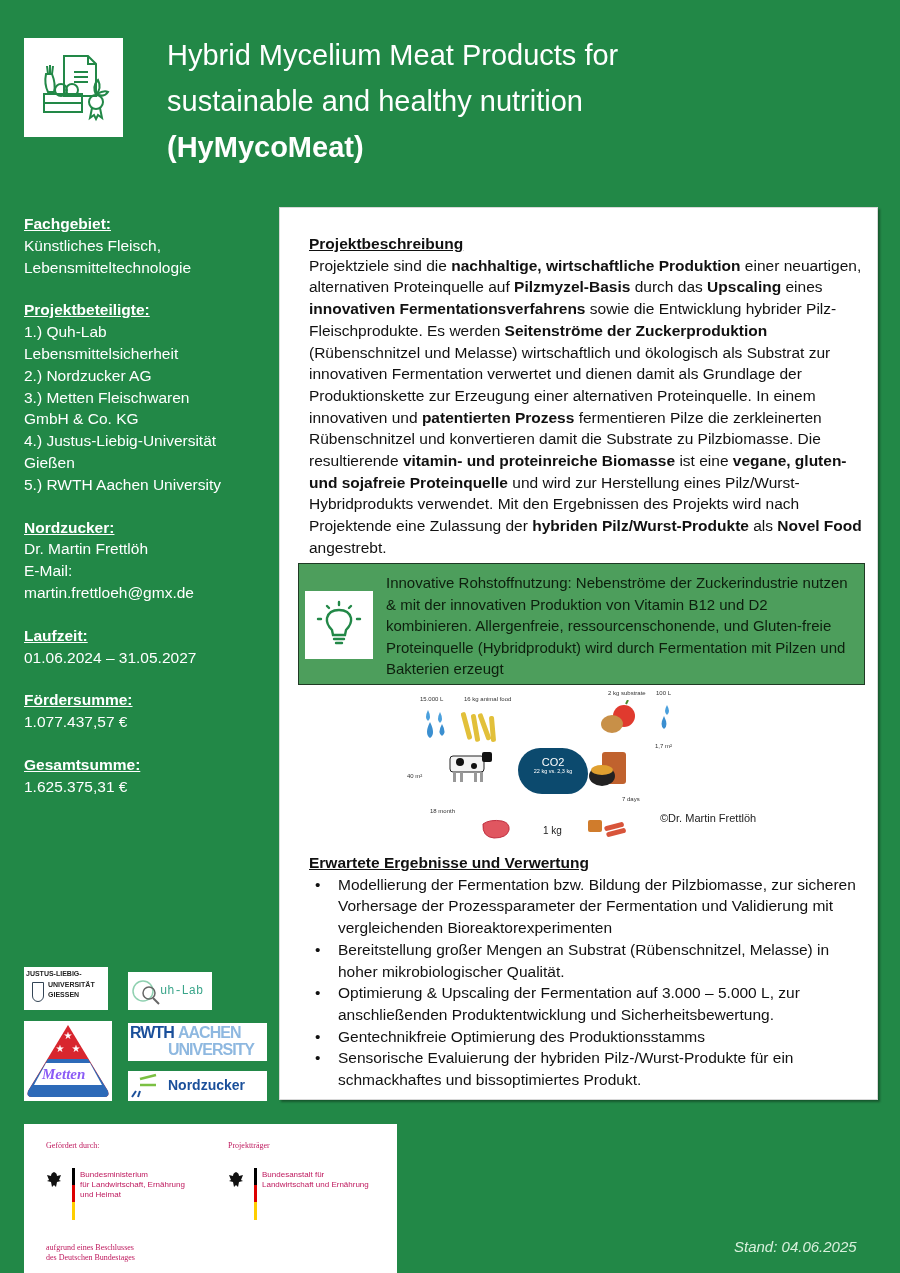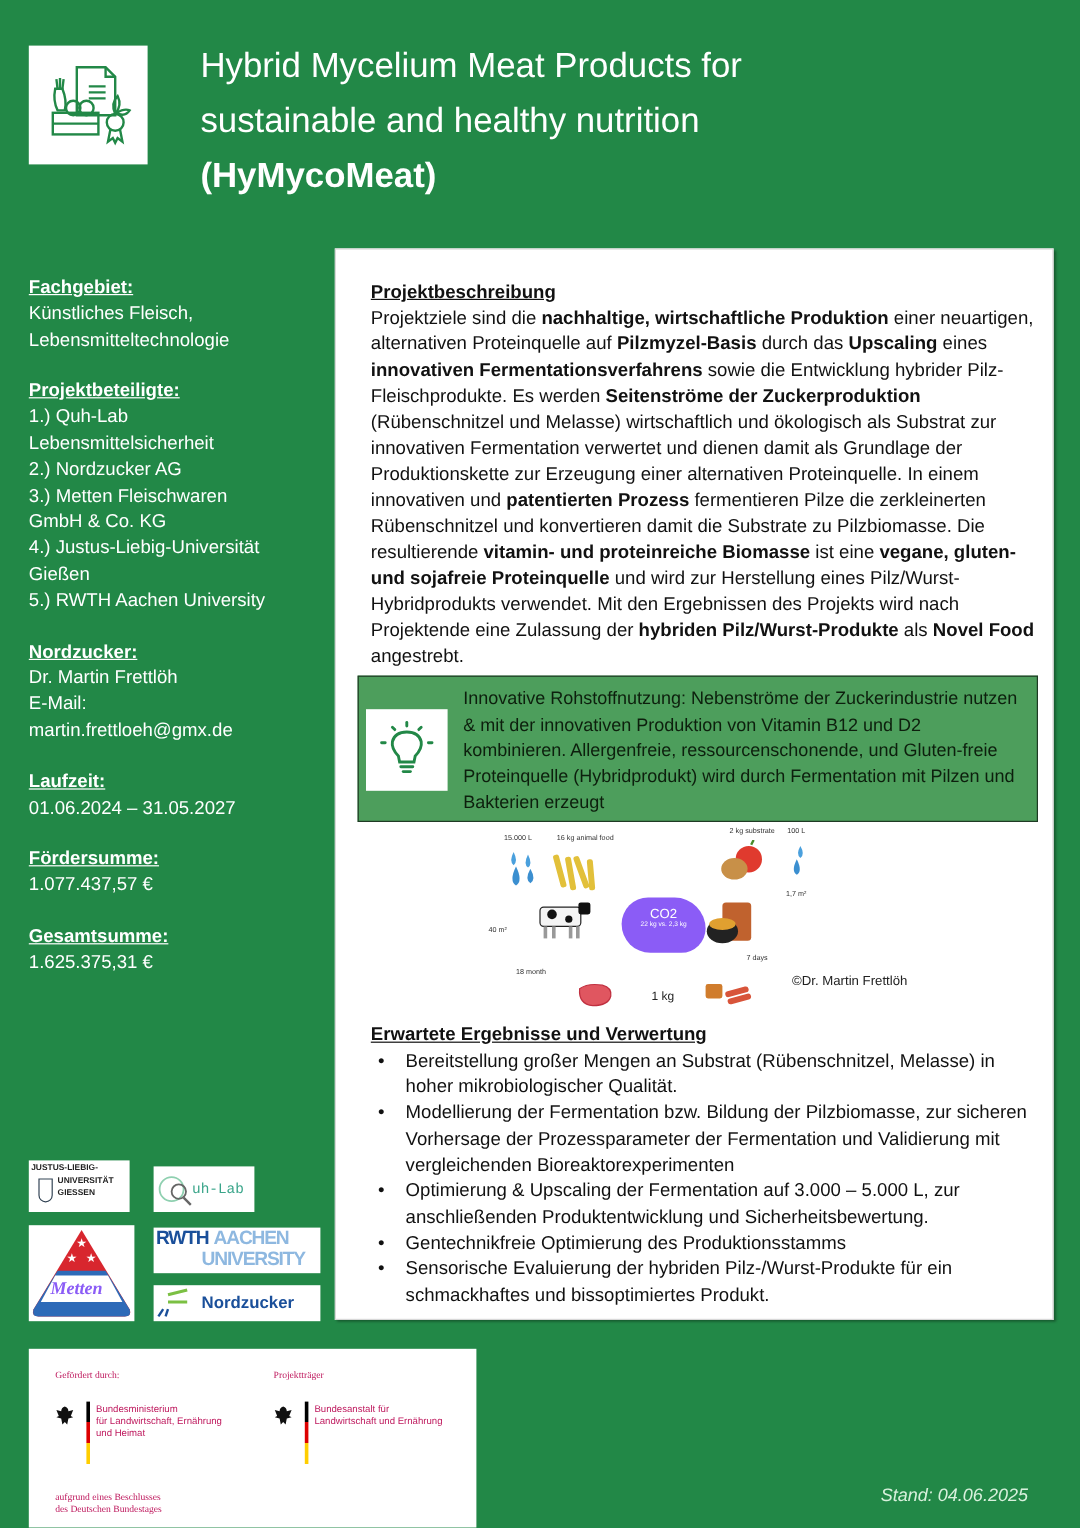--- a/index.html
+++ b/index.html
@@ -19,21 +19,21 @@
     position: absolute; left: 167px; top: 32px; width: 700px;
     font-size: 29px; line-height: 46px; color: #ffffff; font-weight: normal;
   }
   .title .acro { font-weight: bold; display: block; }
 
   .sidebar {
     position: absolute; left: 24px; top: 213px; width: 250px;
     font-size: 15.5px; line-height: 21.8px; color: #ffffff;
   }
   .sb-section { margin-bottom: 21px; }
-  .sb-heading { font-weight: bold; text-decoration: underline; display: block; margin-top: 16px; }
+  .sb-heading { font-weight: bold; text-decoration: underline; display: block; }
   .sb-line { display: block; }
 
   .panel {
     position: absolute; left: 279px; top: 207px; width: 599px; height: 893px;
     background: #ffffff; border: 1px solid #d8d8d8;
     box-shadow: 2px 2px 2px rgba(0,0,0,0.35);
     color: #111111;
   }
   .desc {
     position: absolute; left: 29px; top: 25px; width: 560px;
@@ -58,21 +58,21 @@
   }
 
   .infographic {
     position: absolute; left: 110px; top: 480px; width: 380px; height: 160px;
   }
   .ig-label { position: absolute; font-size: 6px; color: #333; white-space: nowrap; }
   .ig-kg { position: absolute; font-size: 10px; color: #222; }
   .ig-copy { position: absolute; left: 270px; top: 124px; font-size: 11px; color: #222; white-space: nowrap; }
   .co2 {
     position: absolute; left: 128px; top: 60px; width: 70px; height: 46px;
-    background: #8b5cf6; border-radius: 24px 28px 22px 26px;
+    background: #0c4a6e; border-radius: 24px 28px 22px 26px;
     color: #fff; text-align: center;
   }
   .co2 .big { font-size: 11px; display: block; margin-top: 8px; }
   .co2 .small { font-size: 5.5px; display: block; }
 
   .results {
     position: absolute; left: 29px; top: 644px; width: 560px;
     font-size: 15.5px; line-height: 21.7px;
   }
   .results ul { list-style: none; }
@@ -249,22 +249,22 @@
       <rect x="2" y="4" width="14" height="12" rx="2" fill="#d07c2c"></rect>
         <rect x="18" y="8" width="20" height="5" rx="2.5" fill="#d8543a" transform="rotate(-15 28 10)"></rect>
         <rect x="20" y="14" width="20" height="5" rx="2.5" fill="#d8543a" transform="rotate(-15 30 16)"></rect>
     </svg>
     <span class="ig-copy">©Dr. Martin Frettlöh</span>
   </div>
 
   <div class="results">
     <span class="h-under">Erwartete Ergebnisse und Verwertung</span>
     <ul>
+      <li>Modellierung der Fermentation bzw. Bildung der Pilzbiomasse, zur sicheren Vorhersage der Prozessparameter der Fermentation und Validierung mit vergleichenden Bioreaktorexperimenten</li>
       <li>Bereitstellung großer Mengen an Substrat (Rübenschnitzel, Melasse) in hoher mikrobiologischer Qualität.</li>
-      <li>Modellierung der Fermentation bzw. Bildung der Pilzbiomasse, zur sicheren Vorhersage der Prozessparameter der Fermentation und Validierung mit vergleichenden Bioreaktorexperimenten</li>
       <li>Optimierung &amp; Upscaling der Fermentation auf 3.000 – 5.000 L, zur anschließenden Produktentwicklung und Sicherheitsbewertung.</li>
       <li>Gentechnikfreie Optimierung des Produktionsstamms</li>
       <li>Sensorische Evaluierung der hybriden Pilz-/Wurst-Produkte für ein schmackhaftes und bissoptimiertes Produkt.</li>
     </ul>
   </div>
 </div>
 
 <div class="logos">
   <div class="lg" style="left:0;top:0;width:84px;height:43px">
     <span style="position:absolute;left:2px;top:3px;font-size:7px;font-weight:bold;color:#222">JUSTUS-LIEBIG-</span>

